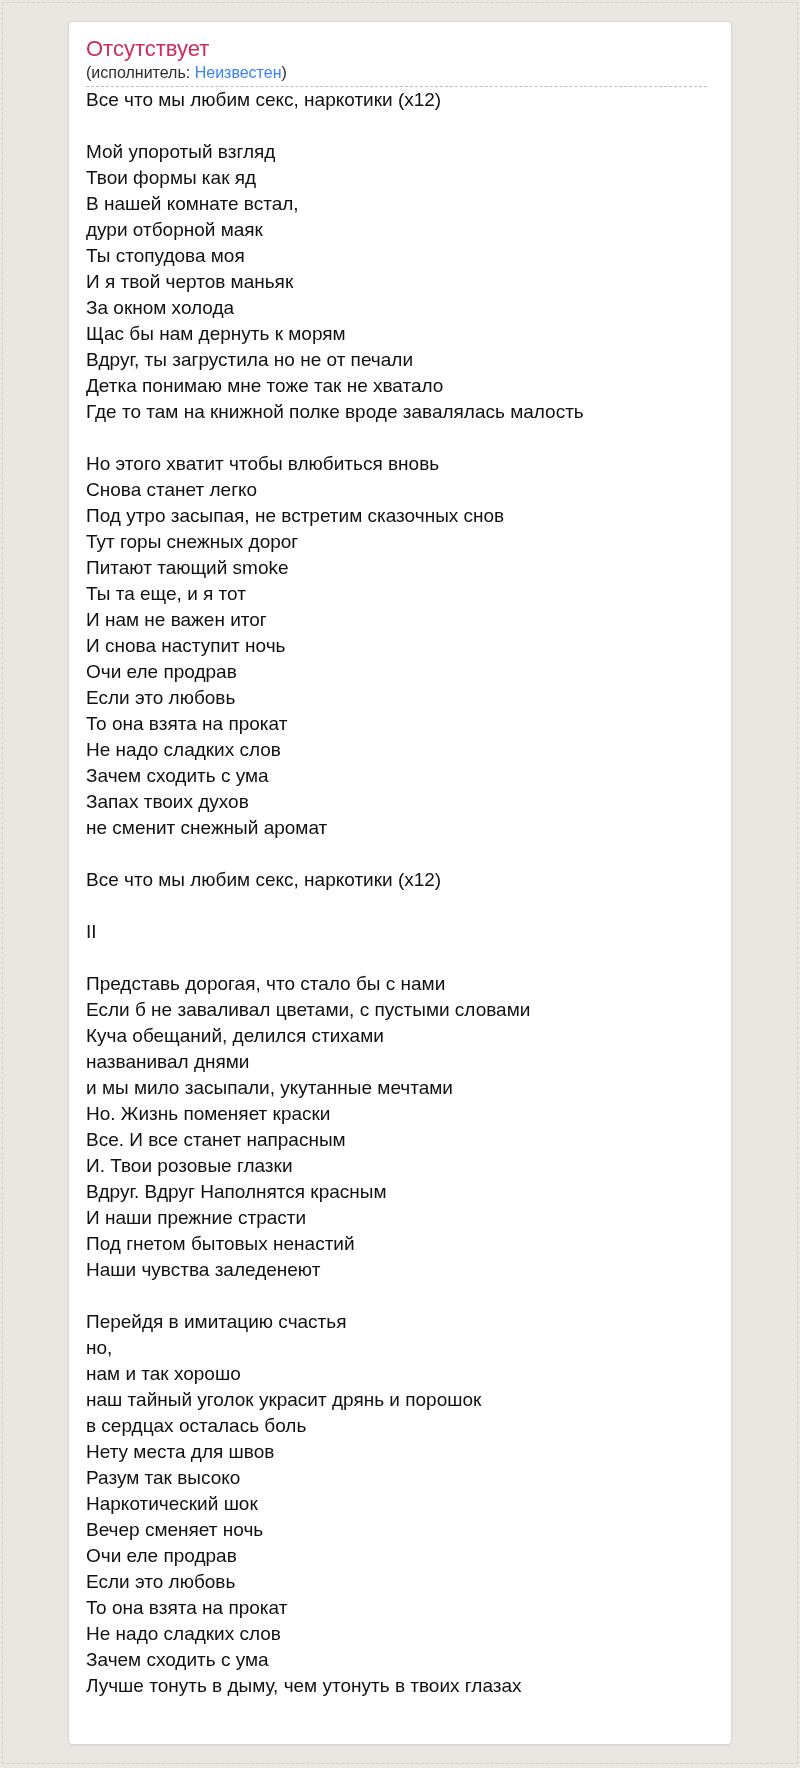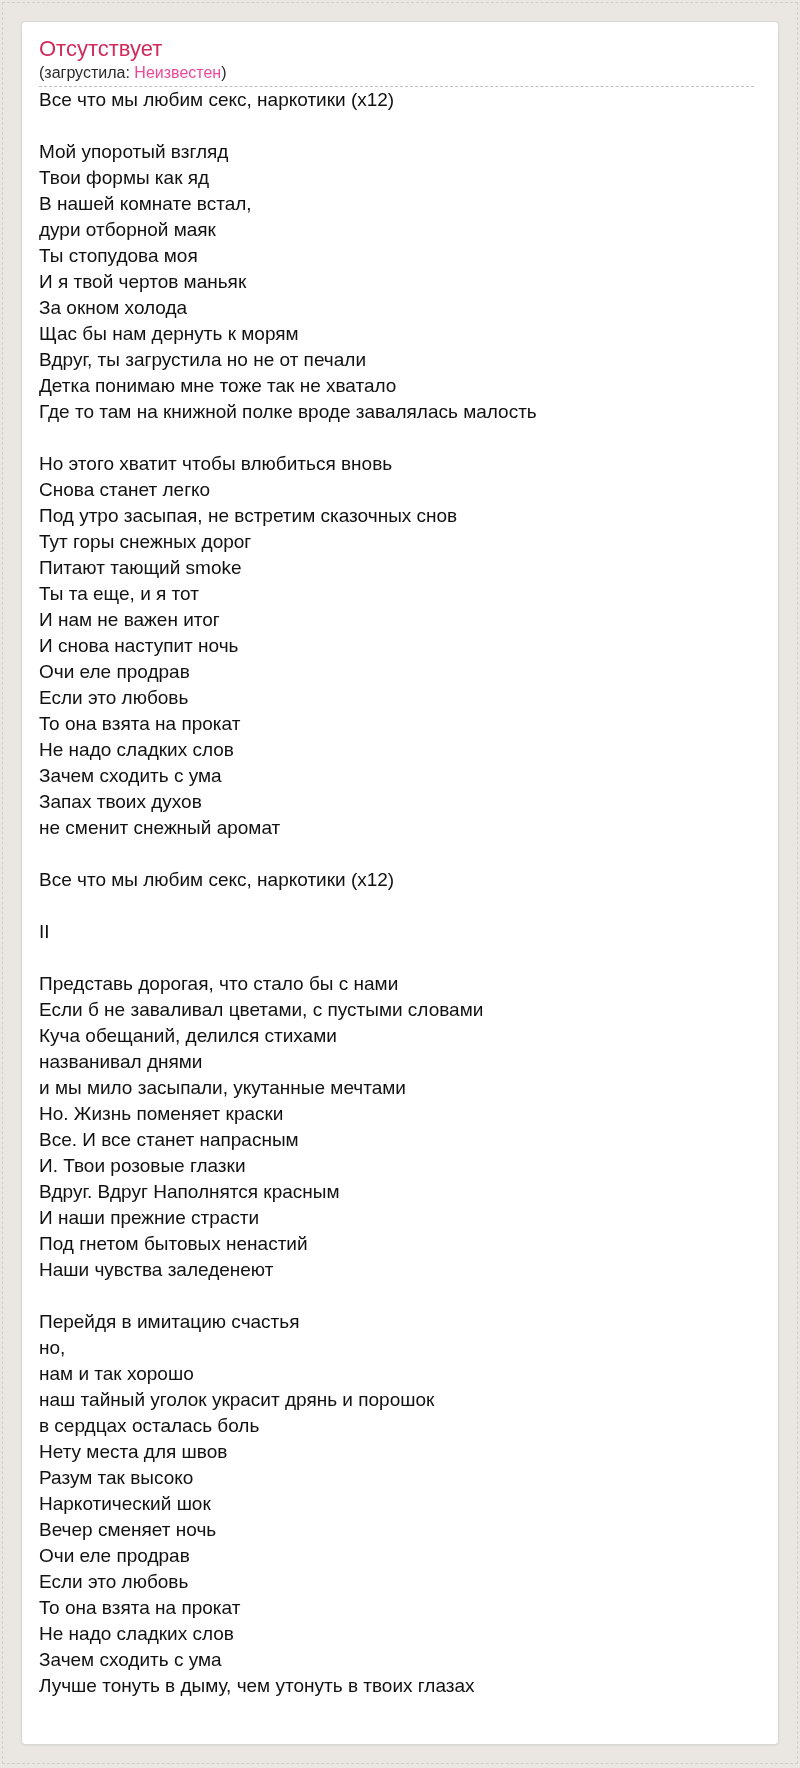--- a/index.html
+++ b/index.html
@@ -21,21 +21,21 @@
   }
   .page-frame {
     position: absolute;
     left: 2px; right: 2px; top: 2px; bottom: 4px;
     border: 1px dashed #d2cfc8;
     pointer-events: none;
   }
   .card {
     position: relative;
     box-sizing: border-box;
-    width: 758px;
+    width: 664px;
     min-height: 1724px;
     margin: 21px auto 0 auto;
     background: #ffffff;
     border: 1px solid #d9d7d3;
     border-radius: 4px;
     box-shadow: 0 1px 2px rgba(0,0,0,0.06);
     padding: 16px 24px 30px 17px;
   }
   .song-header {
     border-bottom: 1px dashed #b4c2cb;
@@ -47,42 +47,42 @@
     line-height: 22px;
     font-weight: 400;
     color: #d12b5b;
   }
   .artist-line {
     font-size: 16px;
     line-height: 18px;
     color: #2b2b2b;
   }
   .artist-link {
-    color: #ec4899;
+    color: #3b82f6;
     text-decoration: none;
     cursor: pointer;
   }
   .lyrics {
     font-size: 19px;
     line-height: 26px;
     color: #111111;
     white-space: pre-line;
   }
 </style>
 </head>
 <body>
 
 <div class="page-frame"></div>
 
 <div class="card">
 
   <div class="song-header">
     <h1 class="song-title">Отсутствует</h1>
     <div class="artist-line">
-      <span>(загрустила: </span><a class="artist-link">Неизвестен</a><span>)</span>
+      <span>(исполнитель: </span><a class="artist-link">Неизвестен</a><span>)</span>
     </div>
   </div>
 
   <div class="lyrics">Все что мы любим секс, наркотики (х12)
 
 Мой упоротый взгляд
 Твои формы как яд
 В нашей комнате встал,
 дури отборной маяк
 Ты стопудова моя

